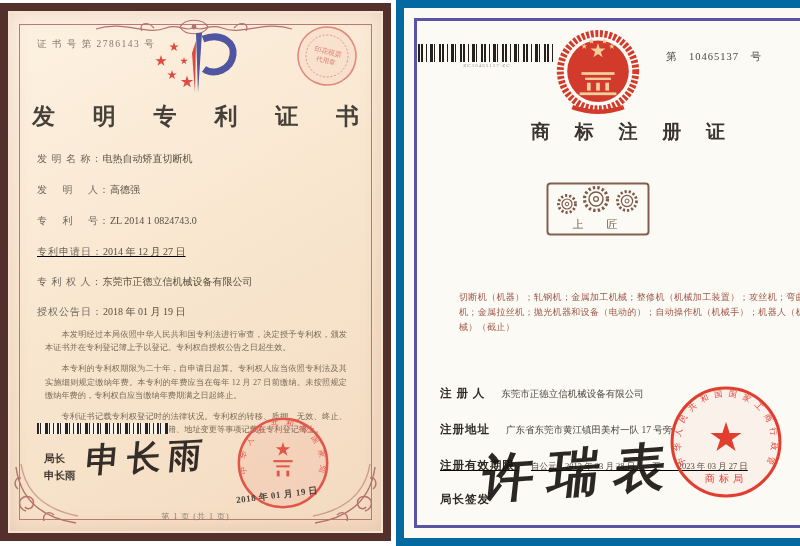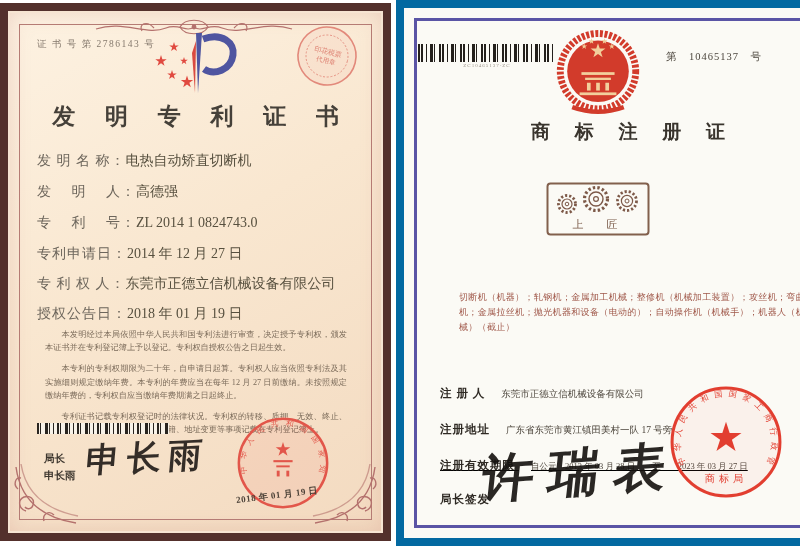--- a/index.html
+++ b/index.html
@@ -9,22 +9,22 @@
 
   
   .cert-left{position:absolute;left:0;top:3px;width:391px;height:538px;background:#53302c;
              padding:8px;box-sizing:border-box;overflow:hidden;}
   .paper-left{position:relative;width:100%;height:100%;
               background:linear-gradient(150deg,#fdf2e2 0%,#f9e7d0 45%,#f3dac0 100%);
               box-shadow:inset 0 0 0 2px #f6e4d2, inset 0 0 22px rgba(190,120,110,.25);}
   .rule-left{position:absolute;left:11px;right:11px;top:13px;bottom:13px;border:1px solid #b57b74;}
   .certno{position:absolute;left:29px;top:27px;font-size:9.5px;letter-spacing:1.5px;color:#85796d;}
   .patent-title{position:absolute;left:0;top:90px;width:100%;text-align:center;font-size:23px;
-                font-weight:600;letter-spacing:12px;color:#454039;text-indent:12px;}
-  .pfield{position:absolute;left:29px;font-size:14px;white-space:nowrap;}
+                font-weight:600;letter-spacing:12px;color:#454039;text-indent:12px;font-family:Liberation Mono, monospace;}
+  .pfield{position:absolute;left:29px;font-size:10px;white-space:nowrap;}
   .pfield .lab{color:#6d665c;letter-spacing:1px;}
   .pfield .val{color:#57503f;}
   .pparas{position:absolute;left:29px;top:309px;width:318px;}
   .pparas p{margin:8px;font-size:8.2px;line-height:13.2px;color:#7b6b5a;text-indent:2em;text-align:justify;}
   .barcode1{position:absolute;left:29px;top:412px;width:132px;height:11px;
             background:repeating-linear-gradient(90deg,#2a2520 0 2px,#f8f2e8 2px 3px,#2a2520 3px 4px,#f8f2e8 4px 8px,#2a2520 8px 11px,#f8f2e8 11px 12px,#2a2520 12px 13px,#f8f2e8 13px 16px,#2a2520 16px 17px,#f8f2e8 17px 20px);}
   .director{position:absolute;left:36px;top:439px;font-size:10.5px;font-weight:600;color:#3d362e;line-height:17px;}
   .sig-left{position:absolute;left:78px;top:424px;font-size:34px;font-weight:600;color:#1a1512;
             letter-spacing:7px;transform:rotate(-3deg) skewX(-8deg);opacity:.88;white-space:nowrap;}
   .seal-date{position:absolute;left:228px;top:478px;font-size:9px;font-weight:600;color:#4c4238;
@@ -98,21 +98,21 @@
 
       <div class="pfield" style="top:141px;">
         <span class="lab">发 明 名 称：</span><span class="val">电热自动矫直切断机</span>
       </div>
       <div class="pfield" style="top:172px;">
         <span class="lab">发　 明　 人：</span><span class="val">高德强</span>
       </div>
       <div class="pfield" style="top:203px;">
         <span class="lab">专　 利　 号：</span><span class="val">ZL 2014 1 0824743.0</span>
       </div>
-      <div class="pfield" style="top:234px;">
+      <div class="pfield" style="top:234px;text-decoration:underline;">
         <span class="lab">专利申请日：</span><span class="val">2014 年 12 月 27 日</span>
       </div>
       <div class="pfield" style="top:264px;">
         <span class="lab">专 利 权 人：</span><span class="val">东莞市正德立信机械设备有限公司</span>
       </div>
       <div class="pfield" style="top:294px;">
         <span class="lab">授权公告日：</span><span class="val">2018 年 01 月 19 日</span>
       </div>
 
       <div class="pparas">
@@ -136,20 +136,21 @@
           <textPath href="#lsr" startOffset="2">中华人民共和国国家知识产权局</textPath>
         </text>
         <use href="#star5" transform="translate(50,36) scale(8)" fill="#e2564a"></use>
         <rect x="40" y="47" width="20" height="2.2" fill="#e2564a"></rect>
         <rect x="43" y="52.5" width="14" height="2" fill="#e2564a"></rect>
         <rect x="43.5" y="58" width="3" height="6" fill="#e2564a"></rect>
         <rect x="53.5" y="58" width="3" height="6" fill="#e2564a"></rect>
       </svg>
       <div class="seal-date">2018 年 01 月 19 日</div>
 
+      <div class="pfooter">第 1 页 (共 1 页)</div>
 
       <svg class="abs" style="left:2px;bottom:2px;" width="72" height="72" viewBox="0 0 72 72">
         <g fill="none" stroke="#b4716d" stroke-width="1.4">
           <path d="M6,8 C10,38 28,58 66,64"></path>
           <path d="M11,5 C15,30 32,50 68,57" opacity=".6"></path>
           <path d="M16,52 c-7,-2 -9,-11 -2,-14 c6,-2 11,2 9,8 c-1,4 -6,5 -8,2"></path>
           <path d="M34,62 c-2,-7 5,-11 10,-6"></path>
           <path d="M8,30 c-5,-4 -3,-12 3,-11"></path>
         </g>
       </svg>

